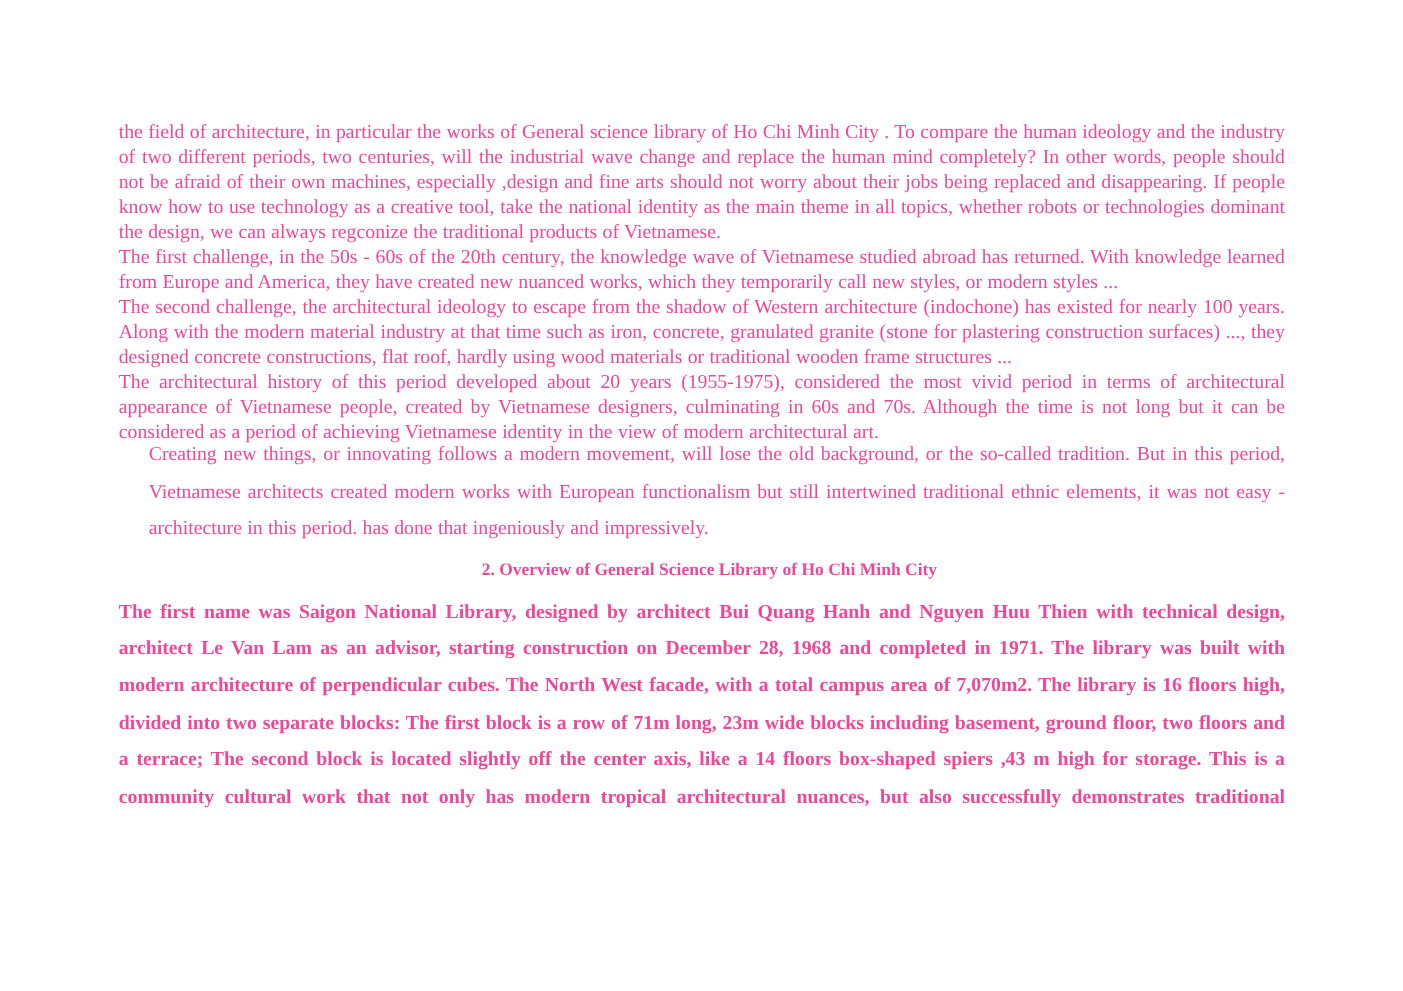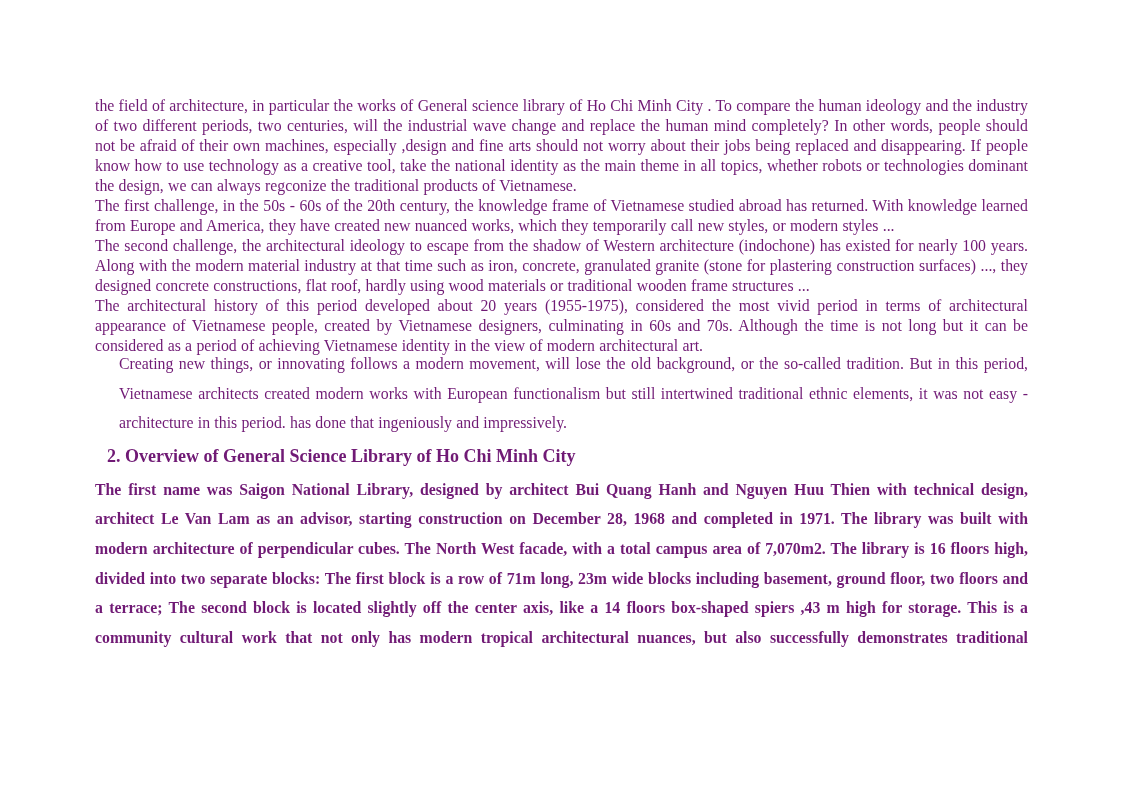--- a/index.html
+++ b/index.html
@@ -7,21 +7,21 @@
       padding: 0;
       background: #ffffff;
     }
     .page {
       position: relative;
       width: 1122px;
       height: 793px;
       background: #ffffff;
       overflow: hidden;
       font-family: "Liberation Serif", "DejaVu Serif", serif;
-      color: #701a75;
+      color: #ec4899;
     }
     .content {
       position: absolute;
       top: 96px;
       left: 95px;
       width: 933px;
     }
     .content p {
       margin: 0;
       font-size: 15.8px;
@@ -33,38 +33,38 @@
     }
     p.spaced {
       line-height: 29.6px;
     }
     p.tight-top {
       margin-top: -7px;
       margin-left: 24px;
     }
     .section-heading {
       margin: 8px 0 8px 12px;
-      font-size: 18px;
+      font-size: 14px;
       line-height: 21px;
       font-weight: bold;
-      text-align: left;
+      text-align: center;
     }
     p.justify-last {
       text-align-last: justify;
       font-weight: bold;
     }
   </style>
 </head>
 <body>
 
 <div class="page">
   <div class="content">
     <p class="single">the field of architecture, in particular the works of General science library of Ho Chi Minh City . To compare the human ideology and the industry of two different periods, two centuries, will the industrial wave change and replace the human mind completely? In other words, people should not be afraid of their own machines, especially ,design and fine arts should not worry about their jobs being replaced and disappearing. If people know how to use technology as a creative tool, take the national identity as the main theme in all topics, whether robots or technologies dominant the design, we can always regconize the traditional products of Vietnamese.</p>
 
-    <p class="single">The first challenge, in the 50s - 60s of the 20th century, the knowledge frame of Vietnamese studied abroad has returned. With knowledge learned from Europe and America, they have created new nuanced works, which they temporarily call new styles, or modern styles ...</p>
+    <p class="single">The first challenge, in the 50s - 60s of the 20th century, the knowledge wave of Vietnamese studied abroad has returned. With knowledge learned from Europe and America, they have created new nuanced works, which they temporarily call new styles, or modern styles ...</p>
 
     <p class="single">The second challenge, the architectural ideology to escape from the shadow of Western architecture (indochone) has existed for nearly 100 years. Along with the modern material industry at that time such as iron, concrete, granulated granite (stone for plastering construction surfaces) ..., they designed concrete constructions, flat roof, hardly using wood materials or traditional wooden frame structures ...</p>
 
     <p class="single">The architectural history of this period developed about 20 years (1955-1975), considered the most vivid period in terms of architectural appearance of Vietnamese people, created by Vietnamese designers, culminating in 60s and 70s. Although the time is not long but it can be considered as a period of achieving Vietnamese identity in the view of modern architectural art.</p>
 
     <p class="spaced tight-top">Creating new things, or innovating follows a modern movement, will lose the old background, or the so-called tradition. But in this period, Vietnamese architects created modern works with European functionalism but still intertwined traditional ethnic elements, it was not easy - architecture in this period. has done that ingeniously and impressively.</p>
 
     <h2 class="section-heading">2. Overview of General Science Library of Ho Chi Minh City</h2>
 
     <p class="spaced justify-last">The first name was Saigon National Library, designed by architect Bui Quang Hanh and Nguyen Huu Thien with technical design, architect Le Van Lam as an advisor, starting construction on December 28, 1968 and completed in 1971. The library was built with modern architecture of perpendicular cubes. The North West facade, with a total campus area of 7,070m2. The library is 16 floors high, divided into two separate blocks: The first block is a row of 71m long, 23m wide blocks including basement, ground floor, two floors and a terrace; The second block is located slightly off the center axis, like a 14 floors box-shaped spiers ,43 m high for storage. This is a community cultural work that not only has modern tropical architectural nuances, but also successfully demonstrates traditional</p>

